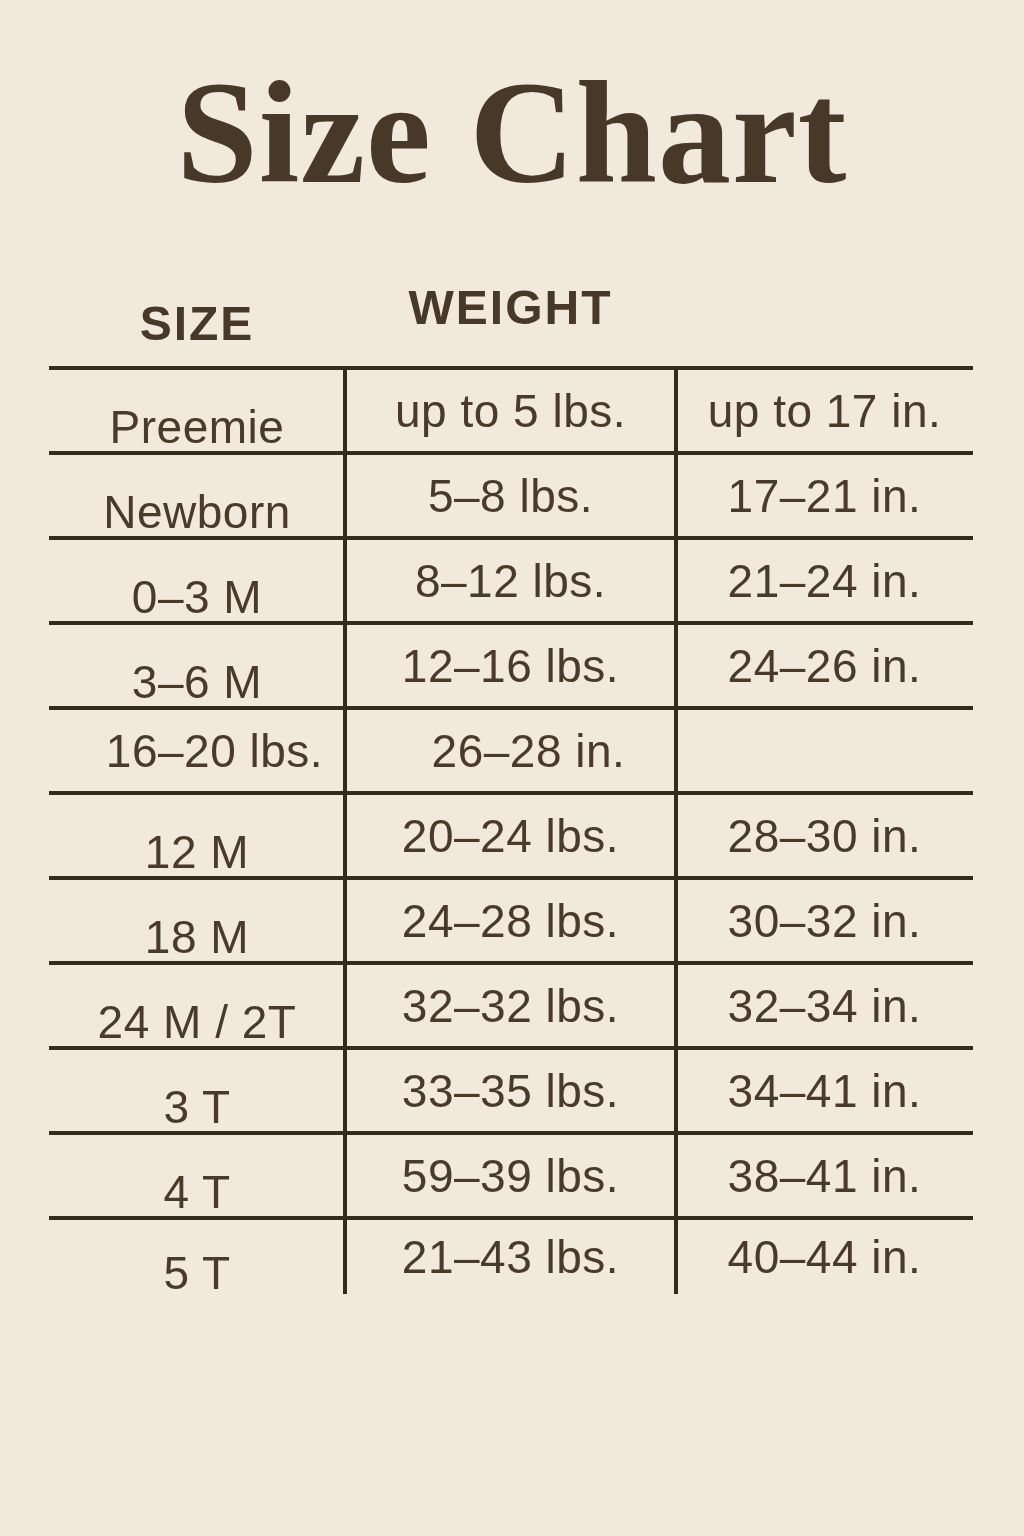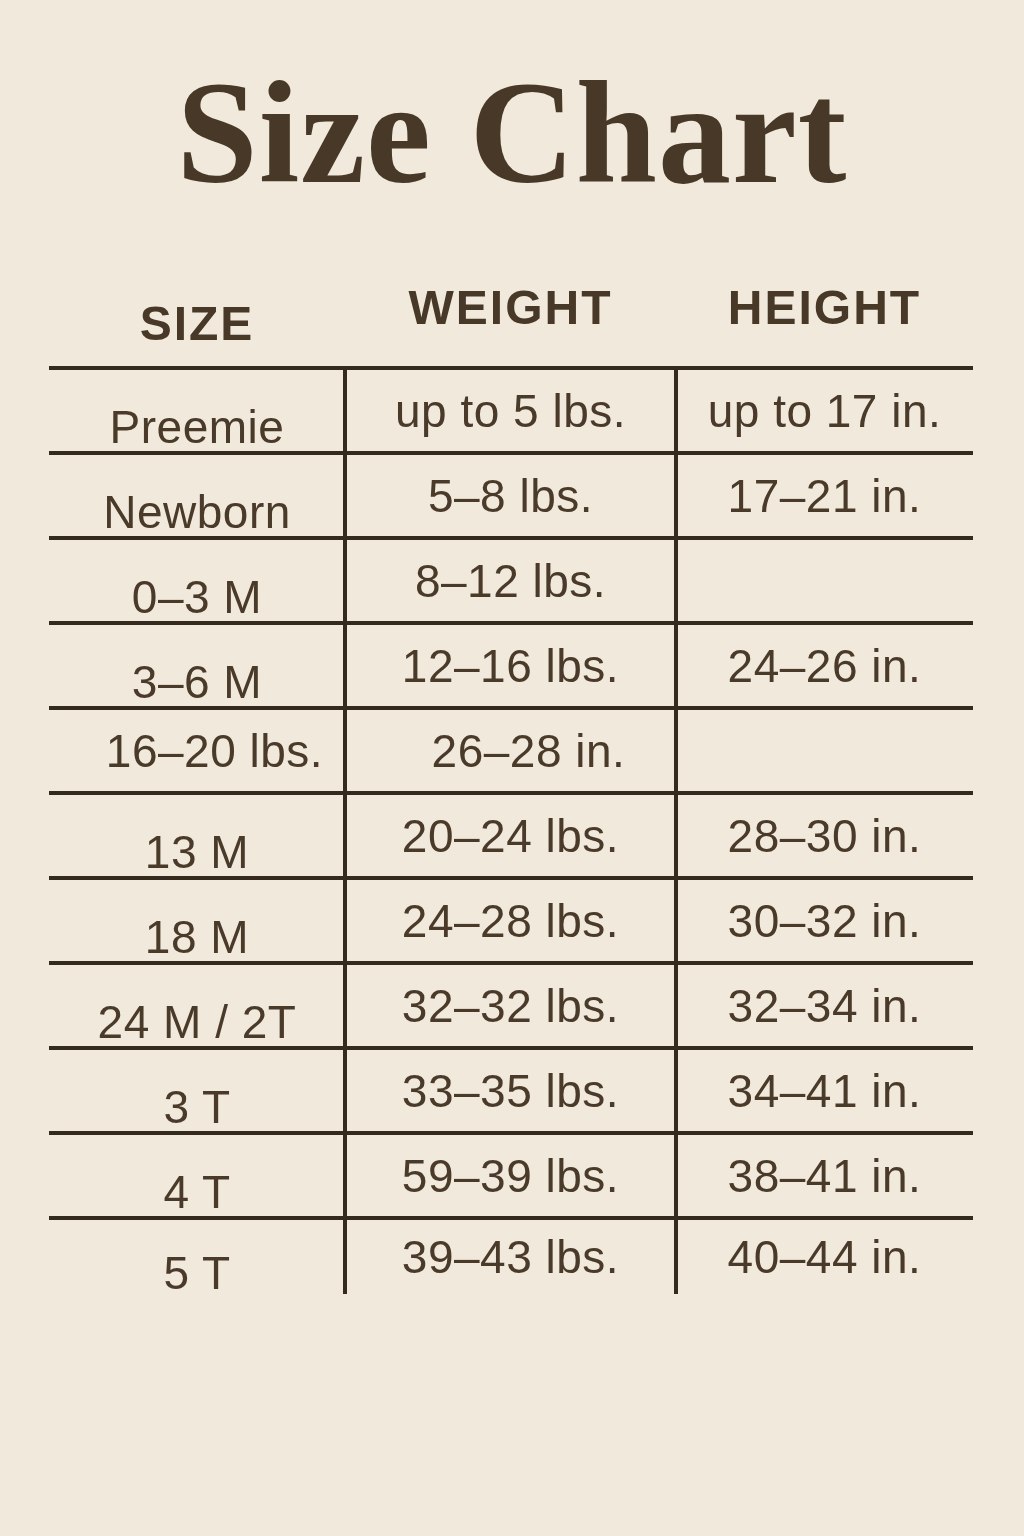--- a/index.html
+++ b/index.html
@@ -73,51 +73,51 @@
 
 <div class="sheet">
 
   <div class="title">Size Chart</div>
 
   <div class="size-table">
 
     <div class="header-row">
       <div class="hcell c1">SIZE</div>
       <div class="hcell c2">WEIGHT</div>
-      <div class="hcell c3">HEIGHT</div>
     </div>
 
     <div class="tbody" id="tbody">
       <div class="vline v1"></div>
       <div class="vline v2"></div>
     <div class="row">
           <div class="cell c1">Preemie</div>
           <div class="cell c2">up to 5 lbs.</div>
           <div class="cell c3">up to 17 in.</div>
         </div>
         <div class="row">
           <div class="cell c1">Newborn</div>
           <div class="cell c2">5–8 lbs.</div>
           <div class="cell c3">17–21 in.</div>
         </div>
         <div class="row">
           <div class="cell c1">0–3 M</div>
           <div class="cell c2">8–12 lbs.</div>
+          <div class="cell c3">21–24 in.</div>
         </div>
         <div class="row">
           <div class="cell c1">3–6 M</div>
           <div class="cell c2">12–16 lbs.</div>
           <div class="cell c3">24–26 in.</div>
         </div>
         <div class="row">
           <div class="cell c2">16–20 lbs.</div>
           <div class="cell c3">26–28 in.</div>
         </div>
         <div class="row">
-          <div class="cell c1">13 M</div>
+          <div class="cell c1">12 M</div>
           <div class="cell c2">20–24 lbs.</div>
           <div class="cell c3">28–30 in.</div>
         </div>
         <div class="row">
           <div class="cell c1">18 M</div>
           <div class="cell c2">24–28 lbs.</div>
           <div class="cell c3">30–32 in.</div>
         </div>
         <div class="row">
           <div class="cell c1">24 M / 2T</div>
@@ -129,19 +129,19 @@
           <div class="cell c2">33–35 lbs.</div>
           <div class="cell c3">34–41 in.</div>
         </div>
         <div class="row">
           <div class="cell c1">4 T</div>
           <div class="cell c2">59–39 lbs.</div>
           <div class="cell c3">38–41 in.</div>
         </div>
         <div class="row">
           <div class="cell c1">5 T</div>
-          <div class="cell c2">39–43 lbs.</div>
+          <div class="cell c2">21–43 lbs.</div>
           <div class="cell c3">40–44 in.</div>
         </div>
       </div>
 
   </div>
 </div>
 
 </body></html>

